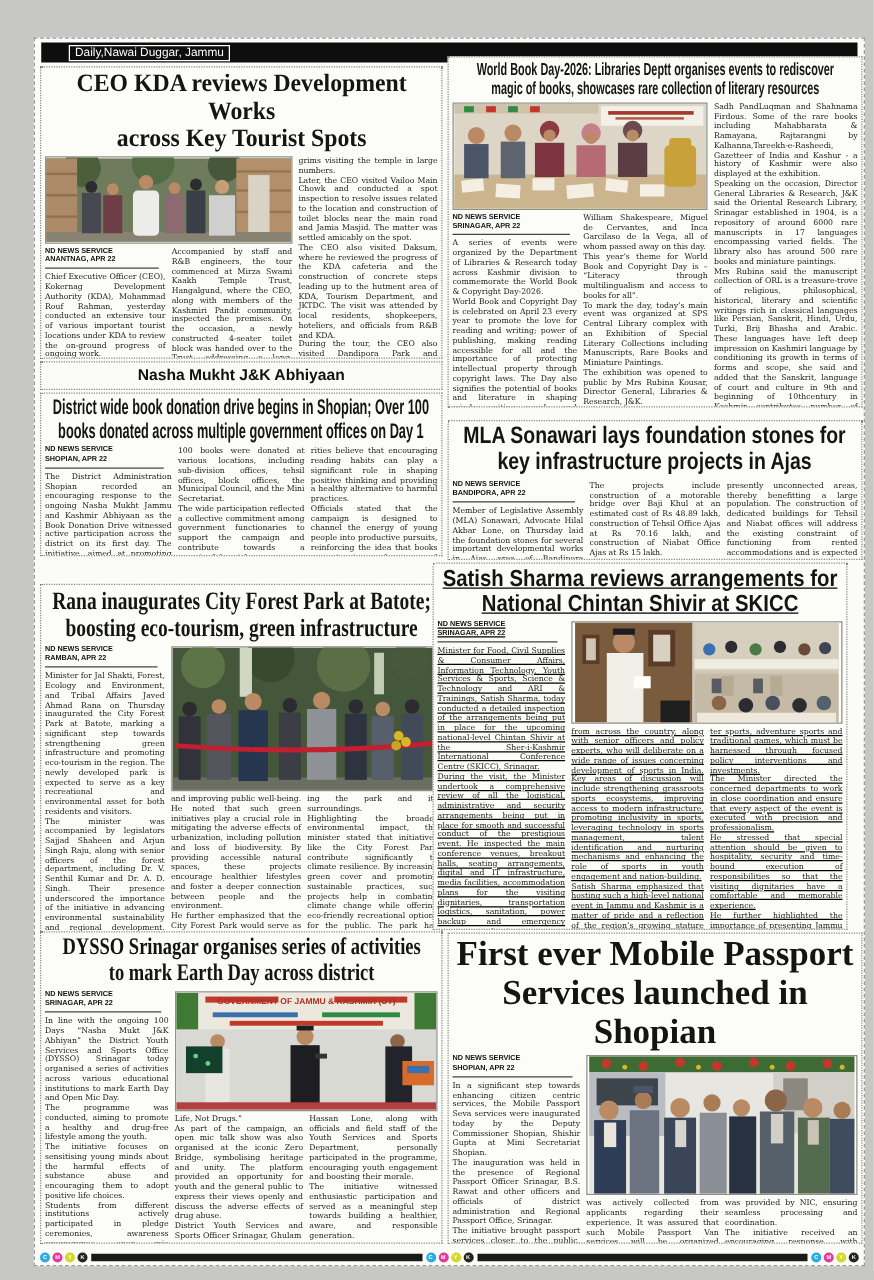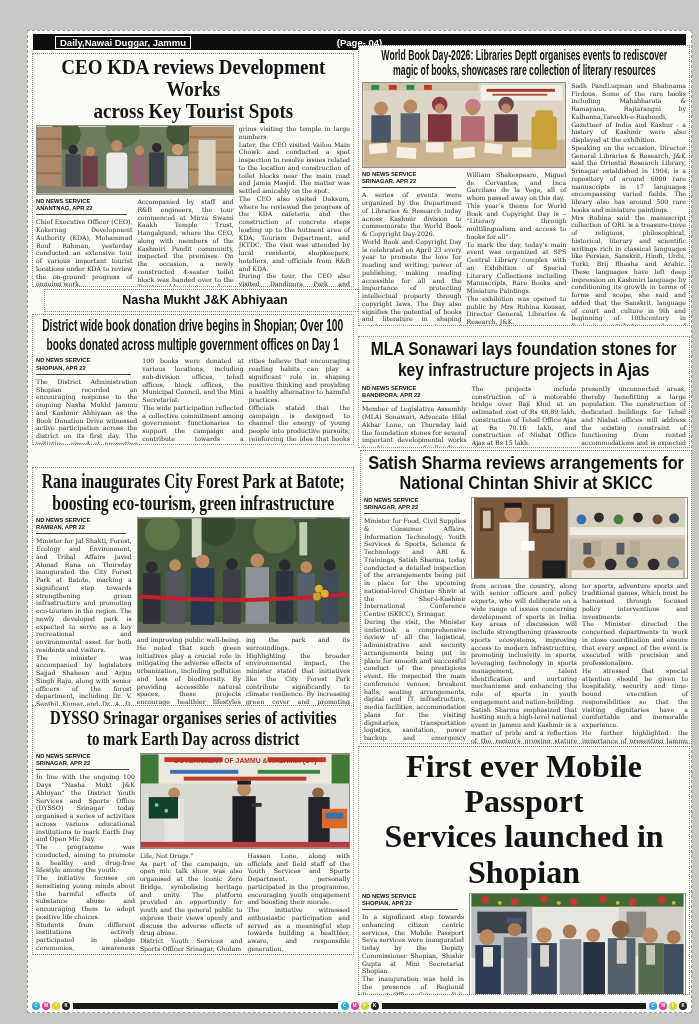--- a/index.html
+++ b/index.html
@@ -3,21 +3,21 @@
 <meta charset="utf-8">
 <style>
   html,body{margin:0;padding:0;}
   body{width:699px;height:1024px;background:#c7c7c5;position:relative;
        font-family:"Liberation Sans",sans-serif;overflow:hidden;}
   .page{position:absolute;left:27px;top:30px;width:665px;height:983px;
         background:#fbfbf8;border:1px dashed #9a9a98;box-sizing:border-box;}
   
   .mbar{position:absolute;left:5px;right:5px;top:3px;height:16px;background:#0e0e0e;}
   .mh-box{position:absolute;left:22px;top:2px;border:1px solid #fff;padding:0 4px;
-          color:#fff;font-weight:bold;font-size:9.5px;line-height:11px;}
+          color:#fff;font-weight:normal;font-size:9.5px;line-height:11px;}
   .pgno{position:absolute;left:0;right:0;top:3px;text-align:center;color:#fff;
         font-weight:bold;font-size:9.5px;}
   .datebox{position:absolute;right:0;top:0;height:16px;background:#bef264;color:#0d0d0d;
            font-weight:bold;font-size:10.5px;line-height:16px;padding:0 9px;margin-top:44px;}
   
   .art{position:absolute;box-sizing:border-box;border:1px dotted #8a8a86;
        background:#fcfcf9;padding:2px 3px;overflow:hidden;}
   .hl{white-space:pre-line;text-align:center;color:#141414;font-weight:bold;line-height:1.1;
       transform-origin:50% 0;}
   .serifhl{font-family:"Liberation Serif",serif;}
@@ -46,21 +46,20 @@
   .regbar{flex:1;height:6px;background:#1a1a18;}
   .dotgrp{display:flex;gap:2px;flex:none;}
 </style>
 </head>
 <body>
 
 <div class="page">
 
   <div class="mbar">
     <span class="mh-box">Daily,Nawai Duggar, Jammu</span>
-    <span class="pgno">(Page- 04)</span>
     <span class="datebox">Friday 24th April 2026</span>
   </div>
 
   <div class="art" style="left:4px;top:22px;width:322px;height:234px;">
     <div class="hl serifhl cond95" style="font-size:20px;">CEO KDA reviews Development Works
 across Key Tourist Spots</div>
     <div class="body-flex">
       <div style="width:64%;">
         <svg class="photo" viewBox="0 0 206 70" style="height:70px;">
           <rect width="206" height="70" fill="#6e7c5d"></rect>
@@ -113,21 +112,21 @@
           <div class="col btxt">Accompanied by staff and R&amp;B engineers, the tour commenced at Mirza Swami Kaakh Temple Trust, Hangalgund, where the CEO, along with members of the Kashmiri Pandit community, inspected the premises. On the occasion, a newly constructed 4-seater toilet block was handed over to the Trust, addressing a long-pending requirement for pil-</div>
         </div>
       </div>
       <div class="btxt" style="width:36%;">grims visiting the temple in large numbers.
 Later, the CEO visited Vailoo Main Chowk and conducted a spot inspection to resolve issues related to the location and construction of toilet blocks near the main road and Jamia Masjid. The matter was settled amicably on the spot.
 The CEO also visited Daksum, where he reviewed the progress of the KDA cafeteria and the construction of concrete steps leading up to the hutment area of KDA, Tourism Department, and JKTDC. The visit was attended by local residents, shopkeepers, hoteliers, and officials from R&amp;B and KDA.
 During the tour, the CEO also visited Dandipora Park and directed KDA officials to ensure its proper upkeep and maintenance. He emphasized preparing the park to welcome tourists and visitors from across Jammu &amp; Kashmir and beyond, with improved facilities and a clean aesthetic environment.</div>
     </div>
   </div>
 
-  <div class="banner-box" style="left:16px;top:258px;width:322px;height:23px;text-align:center;">Nasha Mukht J&amp;K Abhiyaan</div>
+  <div class="banner-box" style="left:4px;top:258px;width:322px;height:23px;text-align:center;">Nasha Mukht J&amp;K Abhiyaan</div>
 
   <div class="art" style="left:4px;top:283px;width:322px;height:131px;">
     <div class="hl sanshl cond60" style="font-size:17px;">District wide book donation drive begins in Shopian; Over 100
 books donated across multiple government offices on Day 1</div>
     <div class="cols" style="margin-top:3px;">
       <div class="col">
         <div class="byline">
           <div>ND NEWS SERVICE</div>
           <div>SHOPIAN, APR 22</div>
         </div>
@@ -206,21 +205,21 @@
           <div class="col btxt">and improving public well-being. He noted that such green initiatives play a crucial role in mitigating the adverse effects of urbanization, including pollution and loss of biodiversity. By providing accessible natural spaces, these projects encourage healthier lifestyles and foster a deeper connection between people and the environment.
 He further emphasized that the City Forest Park would serve as a catalyst for nature-based tourism in the region. According to him, the development of eco-friendly destinations not only attracts visitors but also generates economic opportunities for local communities. He stressed that community participation is vital for the success of conservation efforts and called upon residents to actively engage in preserv-</div>
           <div class="col btxt">ing the park and its surroundings.
 Highlighting the broader environmental impact, the minister stated that initiatives like the City Forest Park contribute significantly to climate resilience. By increasing green cover and promoting sustainable practices, such projects help in combating climate change while offering eco-friendly recreational options for the public. The park has been thoughtfully designed with a range of eco-friendly amenities aimed at enhancing visitor experience without compromising sustainability.
 Key features include scenic viewpoints that provide panoramic views of the surrounding landscape, a 50-metre walking trail for nature enthusiasts, and a wooden bridge that adds both functionality and aesthetic appeal.</div>
         </div>
       </div>
     </div>
   </div>
 
-  <div class="art" style="left:4px;top:674px;width:322px;height:250px;">
+  <div class="art" style="left:4px;top:714px;width:322px;height:250px;">
     <div class="hl serifhl cond78" style="font-size:19px;">DYSSO Srinagar organises series of activities
 to mark Earth Day across district</div>
     <div class="body-flex">
       <div style="width:32%;">
         <div class="byline">
           <div>ND NEWS SERVICE</div>
           <div>SRINAGAR, APR 22</div>
         </div>
         <div class="btxt">In line with the ongoing 100 Days “Nasha Mukt J&amp;K Abhiyan” the District Youth Services and Sports Office (DYSSO) Srinagar today organised a series of activities across various educational institutions to mark Earth Day and Open Mic Day.
 The programme was conducted, aiming to promote a healthy and drug-free lifestyle among the youth.
@@ -358,21 +357,21 @@
           <div>BANDIPORA, APR 22</div>
         </div>
         <div class="btxt">Member of Legislative Assembly (MLA) Sonawari, Advocate Hilal Akbar Lone, on Thursday laid the foundation stones for several important developmental works in Ajas area of Bandipora district.</div>
       </div>
       <div class="col btxt">The projects include construction of a motorable bridge over Baji Khul at an estimated cost of Rs 48.89 lakh, construction of Tehsil Office Ajas at Rs 70.16 lakh, and construction of Niabat Office Ajas at Rs 15 lakh.
 The proposed motorable bridge is aimed at improving connectivity to</div>
       <div class="col btxt">presently unconnected areas, thereby benefitting a large population. The construction of dedicated buildings for Tehsil and Niabat offices will address the existing constraint of functioning from rented accommodations and is expected to enhance administrative efficiency and public service delivery.</div>
     </div>
   </div>
 
-  <div class="art" style="left:332px;top:419px;width:332px;height:294px;">
+  <div class="art" style="left:318px;top:419px;width:332px;height:294px;text-decoration:underline;">
     <div class="hl sanshl cond88" style="font-size:18.5px;">Satish Sharma reviews arrangements for
 National Chintan Shivir at SKICC</div>
     <div class="body-flex">
       <div style="width:32%;">
         <div class="byline">
           <div>ND NEWS SERVICE</div>
           <div>SRINAGAR, APR 22</div>
         </div>
         <div class="btxt">Minister for Food, Civil Supplies &amp; Consumer Affairs, Information Technology, Youth Services &amp; Sports, Science &amp; Technology and ARI &amp; Trainings, Satish Sharma, today conducted a detailed inspection of the arrangements being put in place for the upcoming national-level Chintan Shivir at the Sher-i-Kashmir International Conference Centre (SKICC), Srinagar.
 During the visit, the Minister undertook a comprehensive review of all the logistical, administrative and security arrangements being put in place for smooth and successful conduct of the prestigious event. He inspected the main conference venues, breakout halls, seating arrangements, digital and IT infrastructure, media facilities, accommodation plans for the visiting dignitaries, transportation logistics, sanitation, power backup and emergency response mechanisms.
@@ -422,21 +421,21 @@
           <div class="col btxt">ter sports, adventure sports and traditional games, which must be harnessed through focused policy interventions and investments.
 The Minister directed the concerned departments to work in close coordination and ensure that every aspect of the event is executed with precision and professionalism.
 He stressed that special attention should be given to hospitality, security and time-bound execution of responsibilities so that the visiting dignitaries have a comfortable and memorable experience.
 He further highlighted the importance of presenting Jammu and Kashmir’s sports achievements, emerging talent and future roadmap during the deliberations, stating that the platform should be effectively utilized for knowledge exchange, collaboration and forging partnerships with other states.</div>
         </div>
       </div>
     </div>
   </div>
 
   <div class="art" style="left:330px;top:715px;width:332px;height:249px;">
-    <div class="hl serifhl" style="font-size:32px;">First ever Mobile Passport
+    <div class="hl serifhl" style="font-size:28px;">First ever Mobile Passport
 Services launched in Shopian</div>
     <div class="body-flex">
       <div style="width:32%;">
         <div class="byline">
           <div>ND NEWS SERVICE</div>
           <div>SHOPIAN, APR 22</div>
         </div>
         <div class="btxt">In a significant step towards enhancing citizen centric services, the Mobile Passport Seva services were inaugurated today by the Deputy Commissioner Shopian, Shishir Gupta at Mini Secretariat Shopian.
 The inauguration was held in the presence of Regional Passport Officer Srinagar, B.S. Rawat and other officers and officials of district administration and Regional Passport Office, Srinagar.
 The initiative brought passport services closer to the public, benefiting more than 50 applicants of the district on day one. A dedicated team from the Regional Passport Office Srinagar was present on the occasion to facilitate smooth operations. The Mobile Passport Van service will be held for two days, during which more than 100 applicants have booked appointments to avail passport related services.

